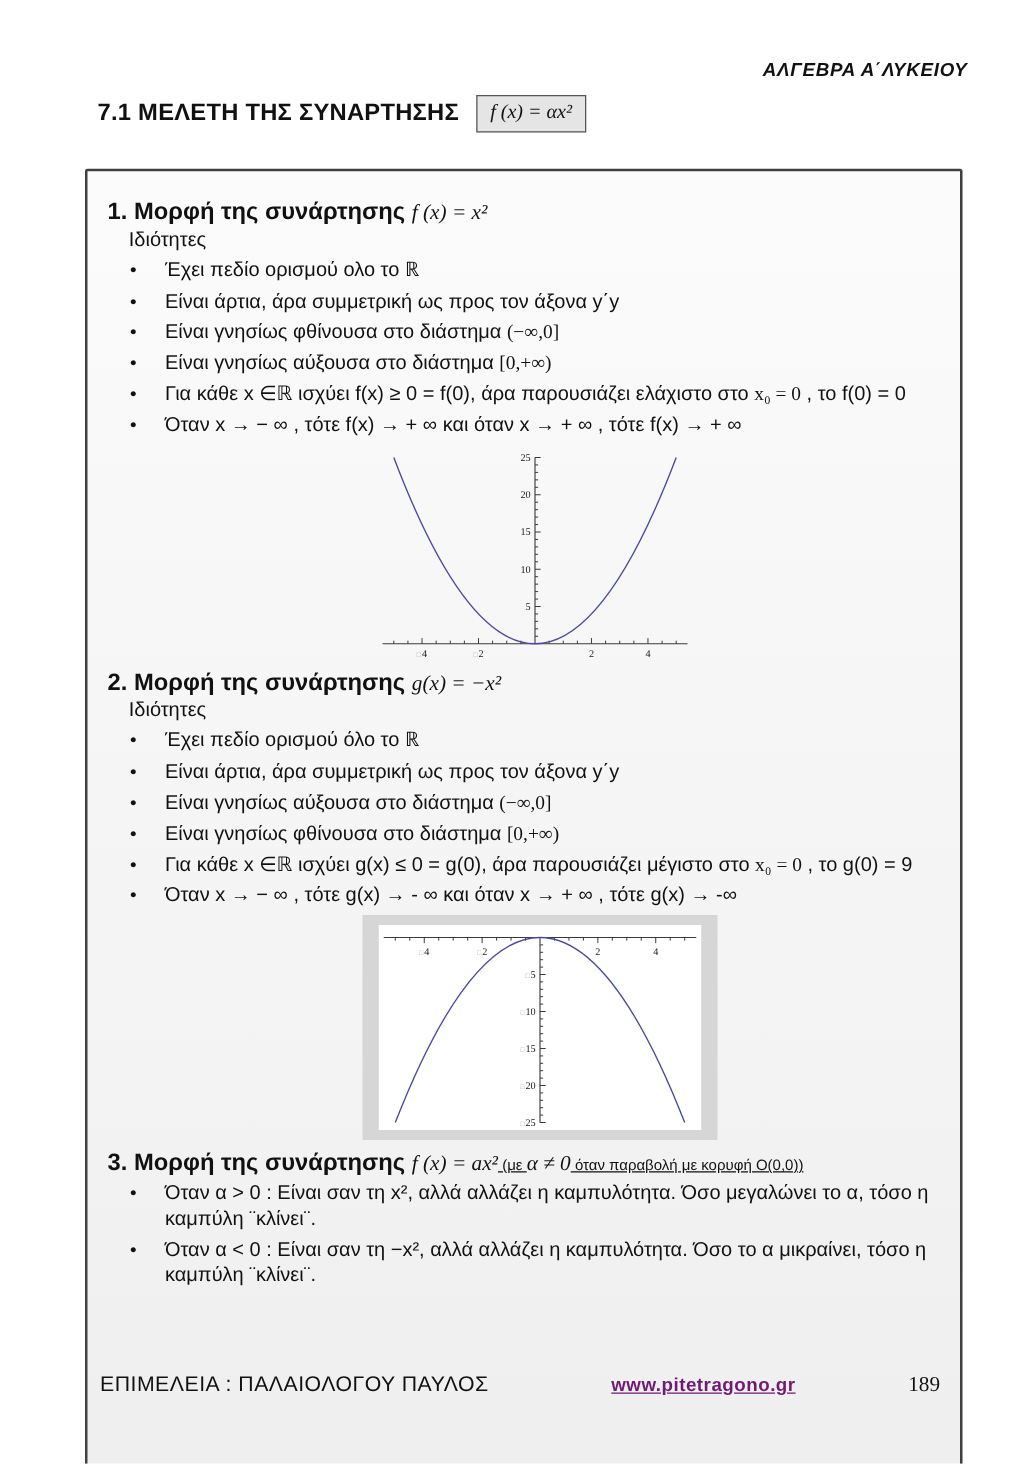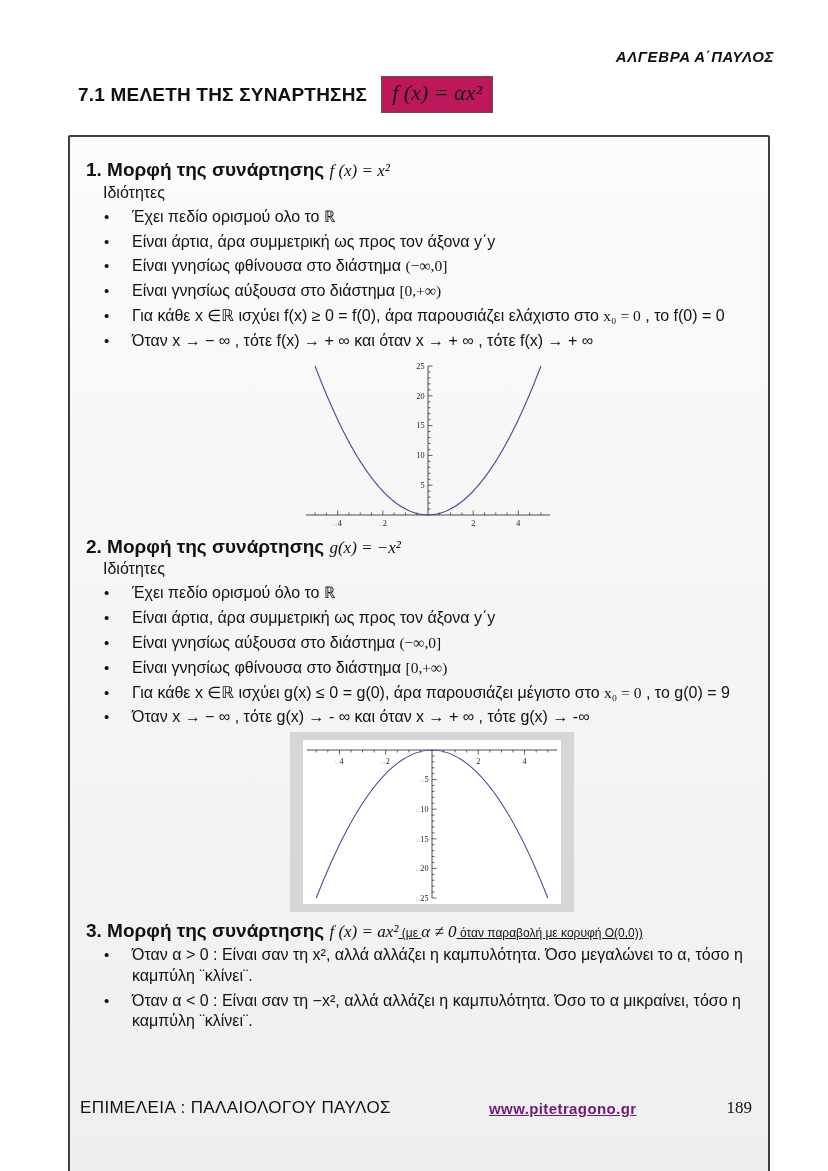--- a/index.html
+++ b/index.html
@@ -7,22 +7,22 @@
     position:relative; width:828px; height:1171px; background:#ffffff;
     font-family:"Liberation Sans", sans-serif; color:#111; overflow:hidden;
   }
   .header-right {
     position:absolute; top:48px; right:54px;
     font-size:15px; font-weight:bold; font-style:italic; letter-spacing:0.6px;
   }
   .title-row { position:absolute; top:76px; left:78px; display:flex; align-items:center; gap:14px; }
   .title { margin:0; font-size:19px; font-weight:800; letter-spacing:0.2px; }
   .formula-box {
-    font-family:"Liberation Serif", serif; font-style:italic; font-size:22px;
-    border:1.5px solid #555; padding:3px 10px 6px; background:#be185d; line-height:1.2;
+    font-family:"Liberation Serif", serif; font-style:italic; font-size:16px;
+    border:1.5px solid #555; padding:3px 10px 6px; background:#e5e5e5; line-height:1.2;
   }
   .content-box {
     position:absolute; left:68px; top:135px; width:702px; height:1171px; box-sizing:border-box;
     border:2px solid #3f3f3f; border-radius:2px;
     background:linear-gradient(180deg,#fbfbfb 0%,#f3f3f3 60%,#ededed 100%);
     padding:20px 16px; overflow:hidden;
   }
   .sec-heading { margin:2px 0 2px; font-size:19px; font-weight:bold; line-height:1.2; }
   .sec-heading .seg-m { font-size:17px; }
   .seg-t { }
@@ -44,21 +44,21 @@
     position:absolute; left:489px; top:2px; color:#701a75; font-weight:bold; font-size:15px;
     text-decoration:underline; letter-spacing:0.4px; cursor:pointer;
   }
   .footer-page { position:absolute; right:76px; top:0; font-family:"Liberation Serif", serif; font-size:17px; }
 </style>
 </head>
 <body>
 
 <div class="page">
 
-  <div class="header-right">ΑΛΓΕΒΡΑ Α΄ΠΑΥΛΟΣ</div>
+  <div class="header-right">ΑΛΓΕΒΡΑ Α΄ΛΥΚΕΙΟΥ</div>
 
   <div class="title-row">
     <h1 class="title">7.1 ΜΕΛΕΤΗ ΤΗΣ ΣΥΝΑΡΤΗΣΗΣ</h1>
     <span class="formula-box">f (x) = αx²</span>
   </div>
 
   <div class="content-box">
 
     <section class="sec-1">
       <h2 class="sec-heading"><span class="seg-t">1. Μορφή της συνάρτησης  </span><span class="seg-m">f (x) = x²</span></h2>

